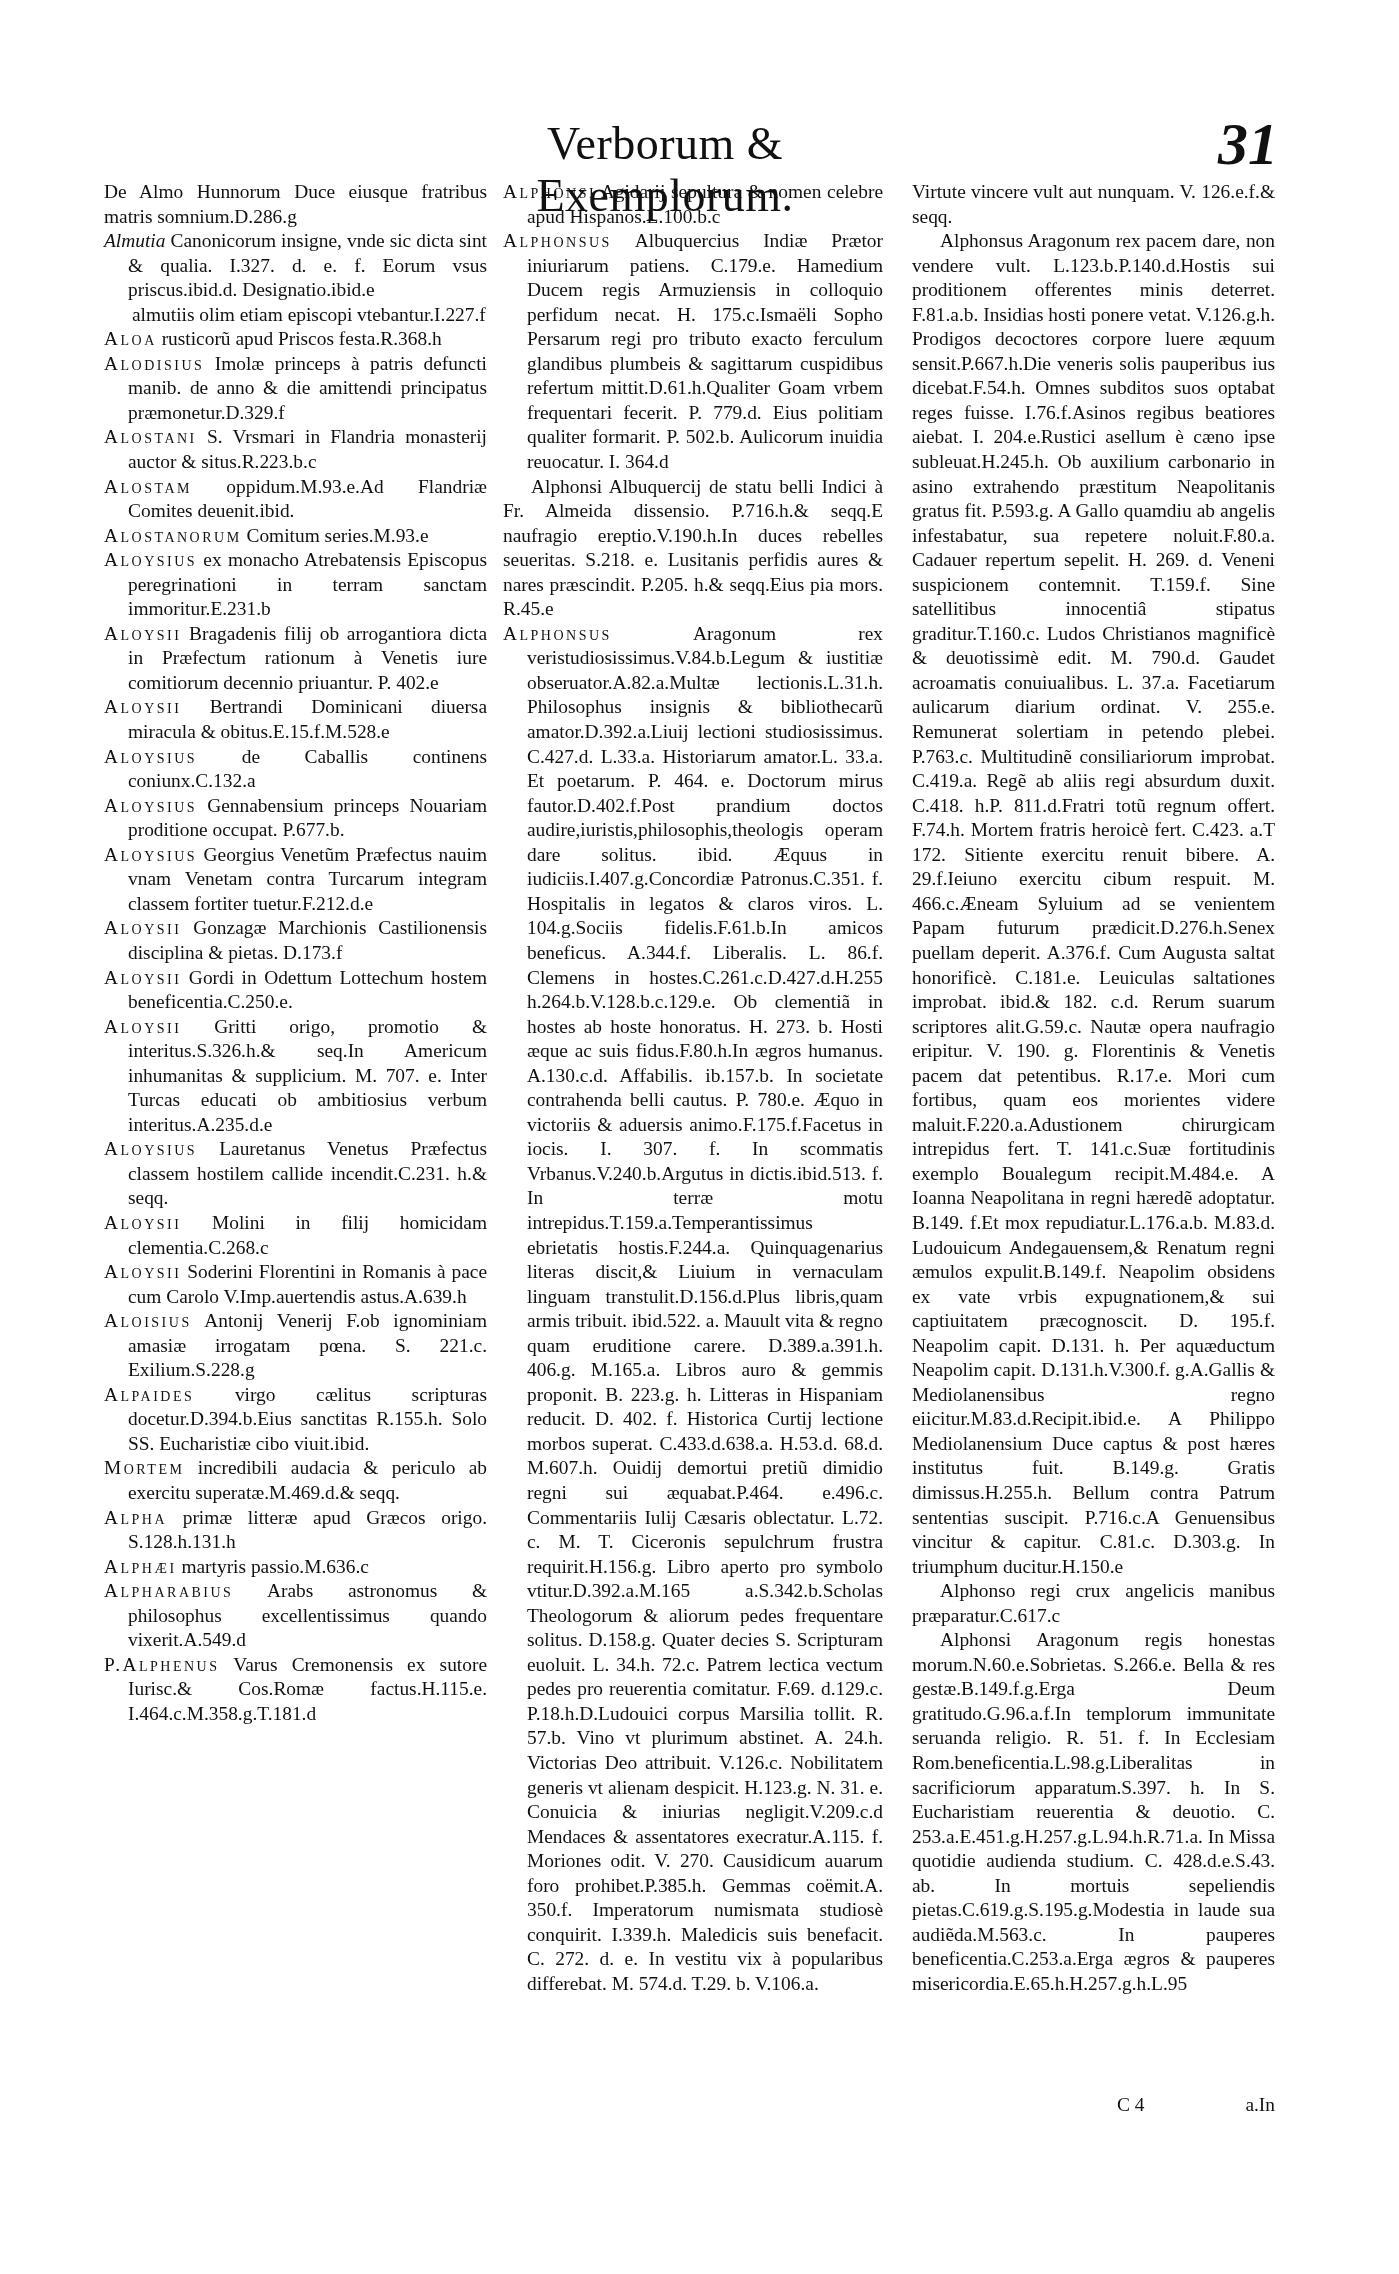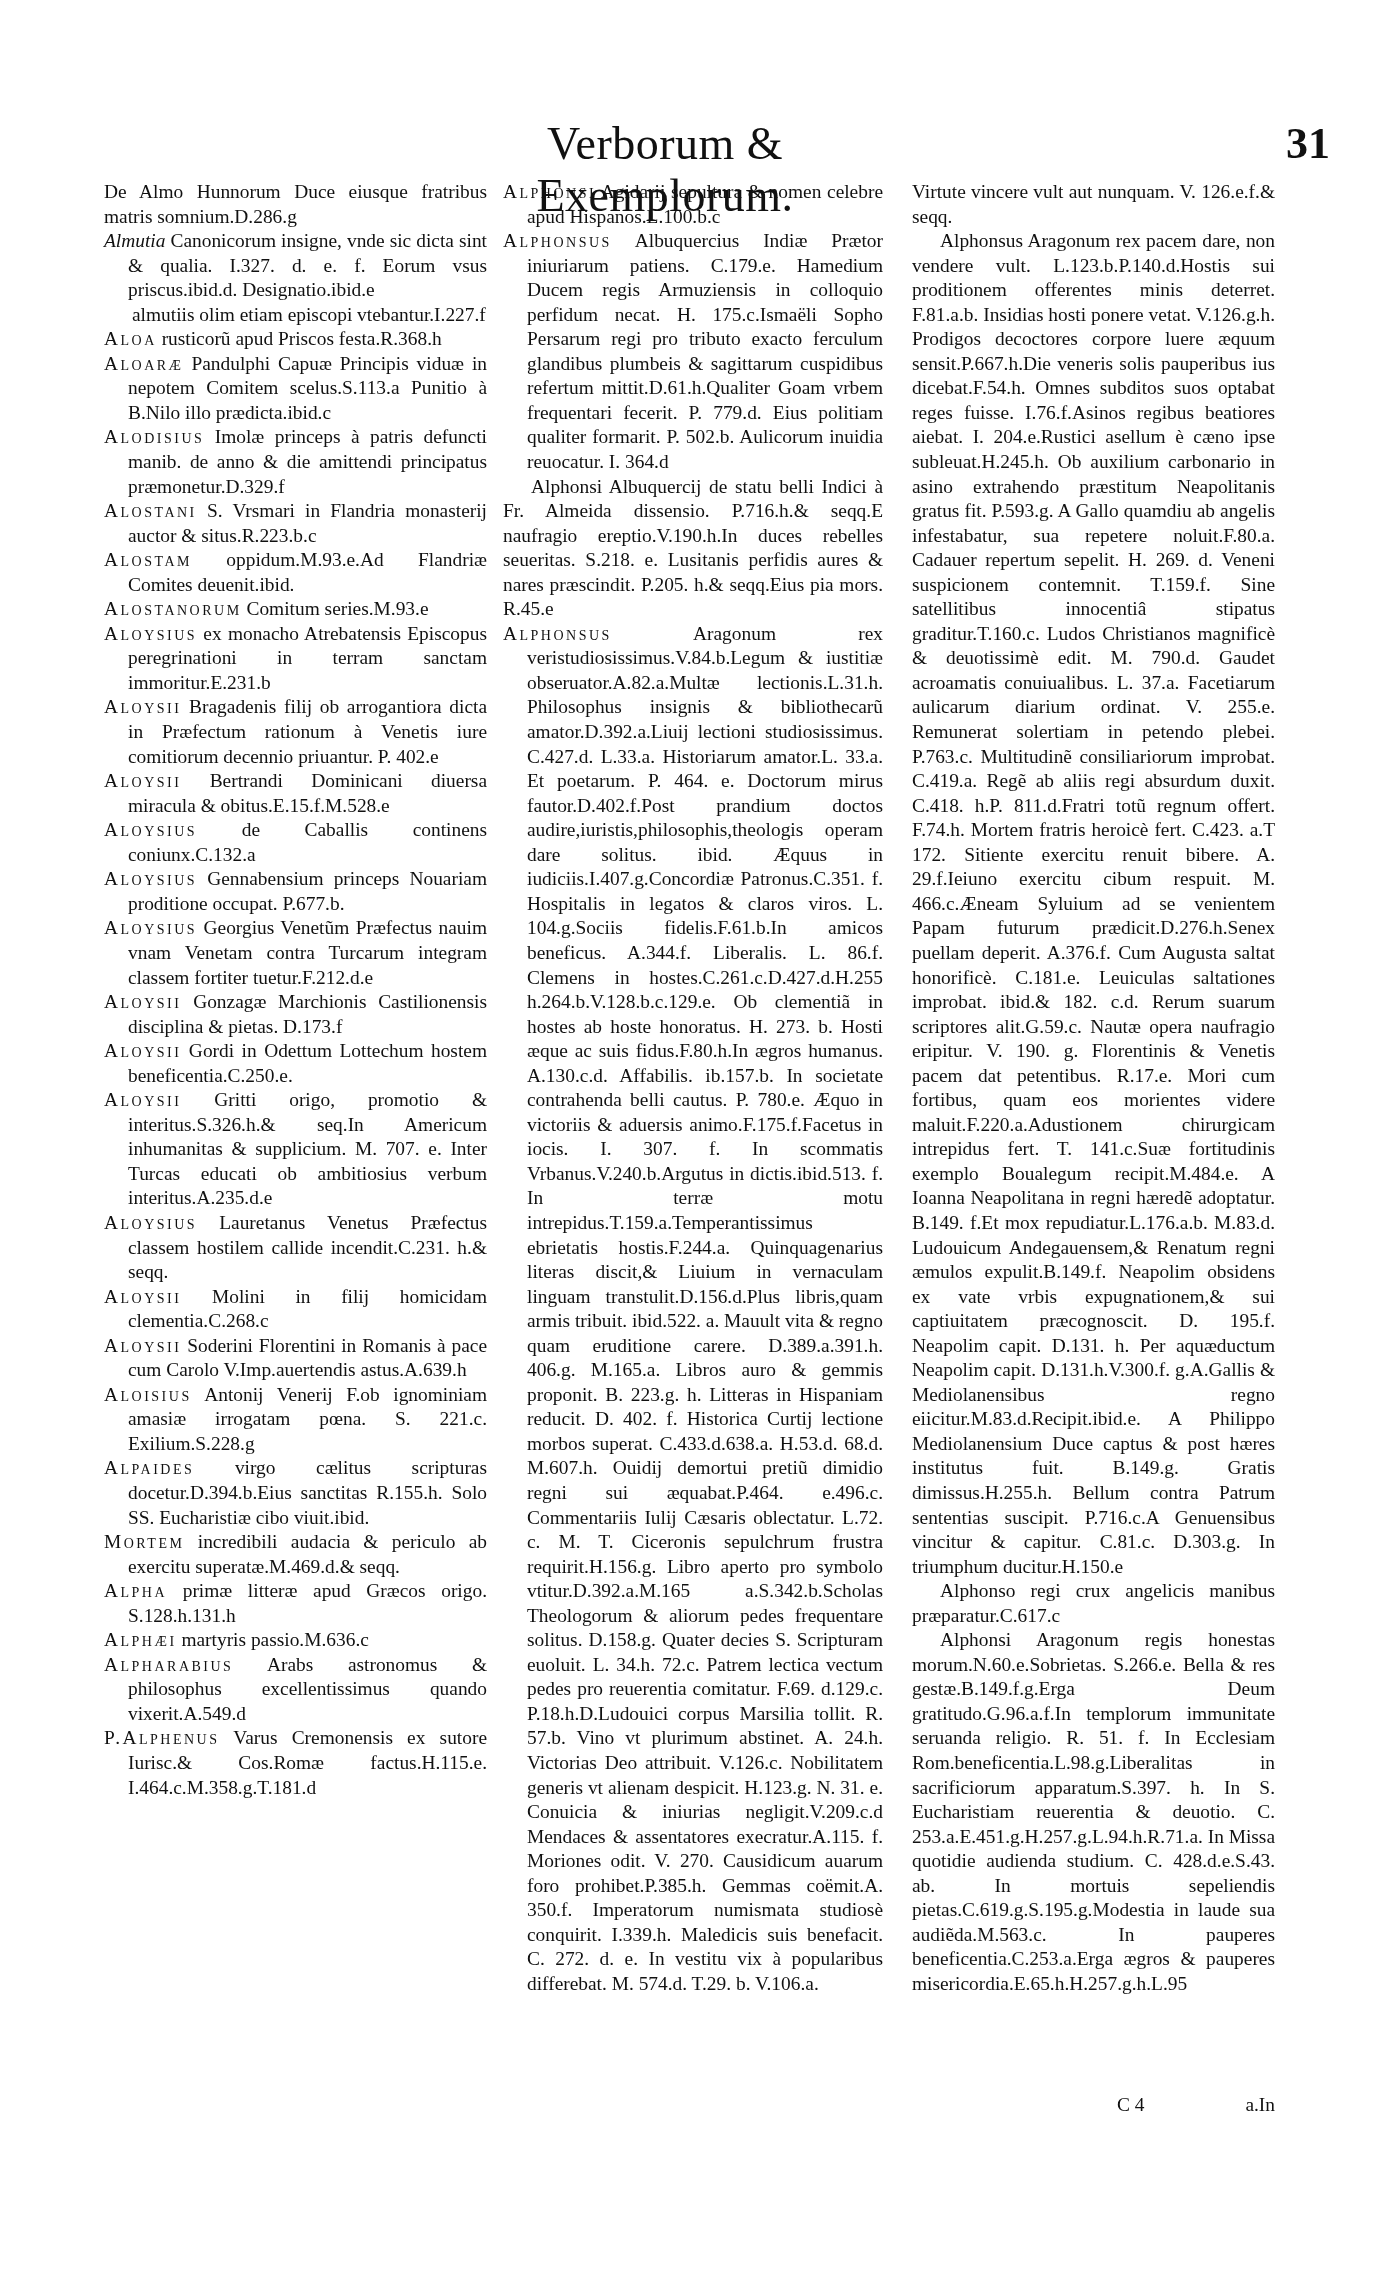--- a/index.html
+++ b/index.html
@@ -1,21 +1,21 @@
 <!DOCTYPE html>
 <html><head>
 <meta charset="utf-8">
 <style>
   html, body { margin: 0; padding: 0; background: #ffffff; }
   body { width: 1399px; height: 2274px; position: relative; overflow: hidden;
          font-family: "DejaVu Serif", "Liberation Serif", serif; color: #111; }
   .header-title { position: absolute; top: 118px; left: 440px; width: 450px; text-align: center;
          font-family: "Liberation Serif", serif; font-size: 46px; line-height: 52px; letter-spacing: 0.5px; }
-  .page-number { position: absolute; top: 118px; left: 1286px; font-family: "Liberation Serif", serif;
-         font-size: 44px; font-weight: bold; line-height: 52px; }
+  .page-number { position: absolute; top: 118px; left: 1218px; font-family: "Liberation Serif", serif;
+         font-size: 60px; font-weight: bold; line-height: 52px; font-style: italic; }
   .column { position: absolute; top: 180px; font-family: "Liberation Serif", serif; font-size: 19.4px;
          line-height: 24.55px; text-align: justify; hyphens: manual; }
   .col-left { left: 104px; width: 383px; }
   .col-mid { left: 503px; width: 380px; }
   .col-right { left: 912px; width: 363px; }
   .entry { margin: 0; padding-left: 24px; text-indent: -24px; }
   .cont { margin: 0; text-indent: 0; }
   .para { margin: 0; text-indent: 28px; }
   .head { font-variant: small-caps; letter-spacing: 2.5px; font-weight: normal; }
   .ital { font-style: italic; margin-top: 23px; }
@@ -30,21 +30,20 @@
 <div>
   <div class="header-title">Verborum &amp; Exemplorum.</div>
   <div class="page-number">31</div>
 </div>
 
 <div class="column col-left">
     <p class="cont"><span>De Almo Hunnorum Duce eiusque fratribus matris somnium.D.286.g</span></p>
     <p class="entry"><span class="ital">Almutia</span><span> Canonicorum insigne, vnde sic dicta sint &amp; qualia. I.327. d. e. f. Eorum vsus priscus.ibid.d. Designatio.ibid.e</span></p>
     <p class="para"><span>almutiis olim etiam episcopi vtebantur.I.227.f</span></p>
     <p class="entry"><span class="head">Aloa</span><span> rusticorũ apud Priscos festa.R.368.h</span></p>
-    <p class="entry"><span class="head">Aloaræ</span><span> Pandulphi Capuæ Principis viduæ in nepotem Comitem scelus.S.113.a Punitio à B.Nilo illo prædicta.ibid.c</span></p>
     <p class="entry"><span class="head">Alodisius</span><span> Imolæ princeps à patris defuncti manib. de anno &amp; die amittendi principatus præmonetur.D.329.f</span></p>
     <p class="entry"><span class="head">Alostani</span><span> S. Vrsmari in Flandria monasterij auctor &amp; situs.R.223.b.c</span></p>
     <p class="entry"><span class="head">Alostam</span><span> oppidum.M.93.e.Ad Flandriæ Comites deuenit.ibid.</span></p>
     <p class="entry"><span class="head">Alostanorum</span><span> Comitum series.M.93.e</span></p>
     <p class="entry"><span class="head">Aloysius</span><span> ex monacho Atrebatensis Episcopus peregrinationi in terram sanctam immoritur.E.231.b</span></p>
     <p class="entry"><span class="head">Aloysii</span><span> Bragadenis filij ob arrogantiora dicta in Præfectum rationum à Venetis iure comitiorum decennio priuantur. P. 402.e</span></p>
     <p class="entry"><span class="head">Aloysii</span><span> Bertrandi Dominicani diuersa miracula &amp; obitus.E.15.f.M.528.e</span></p>
     <p class="entry"><span class="head">Aloysius</span><span> de Caballis continens coniunx.C.132.a</span></p>
     <p class="entry"><span class="head">Aloysius</span><span> Gennabensium princeps Nouariam proditione occupat. P.677.b.</span></p>
     <p class="entry"><span class="head">Aloysius</span><span> Georgius Venetũm Præfectus nauim vnam Venetam contra Turcarum integram classem fortiter tuetur.F.212.d.e</span></p>

